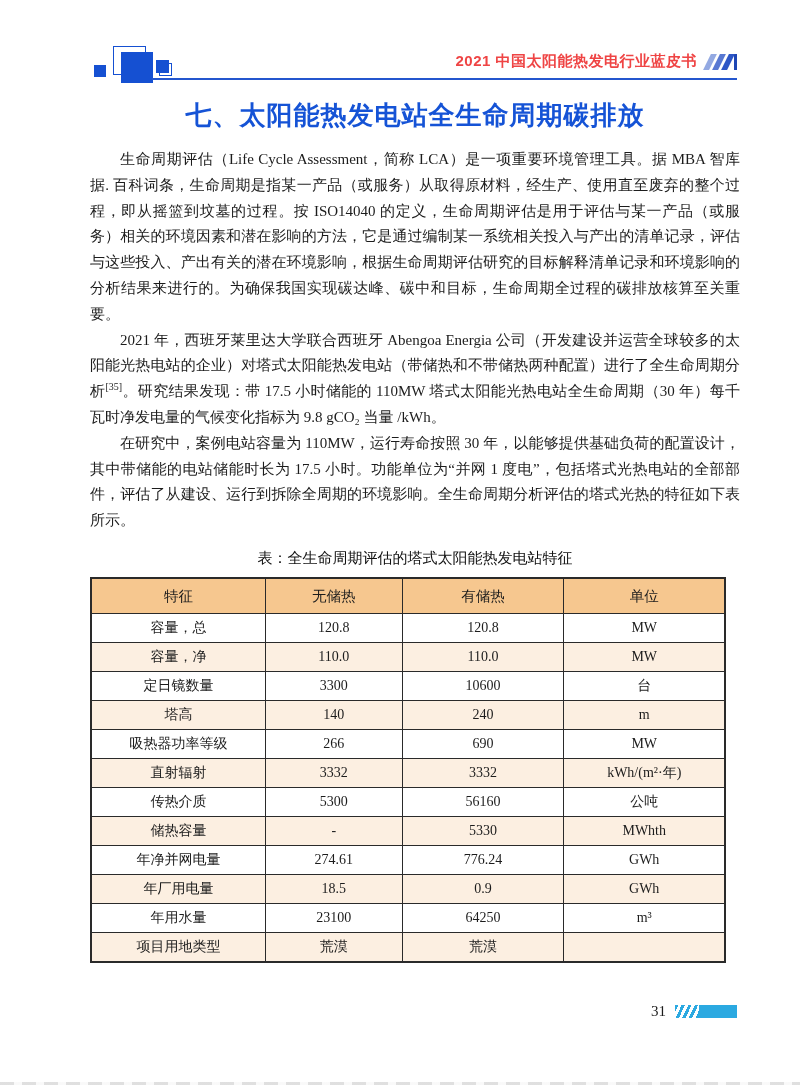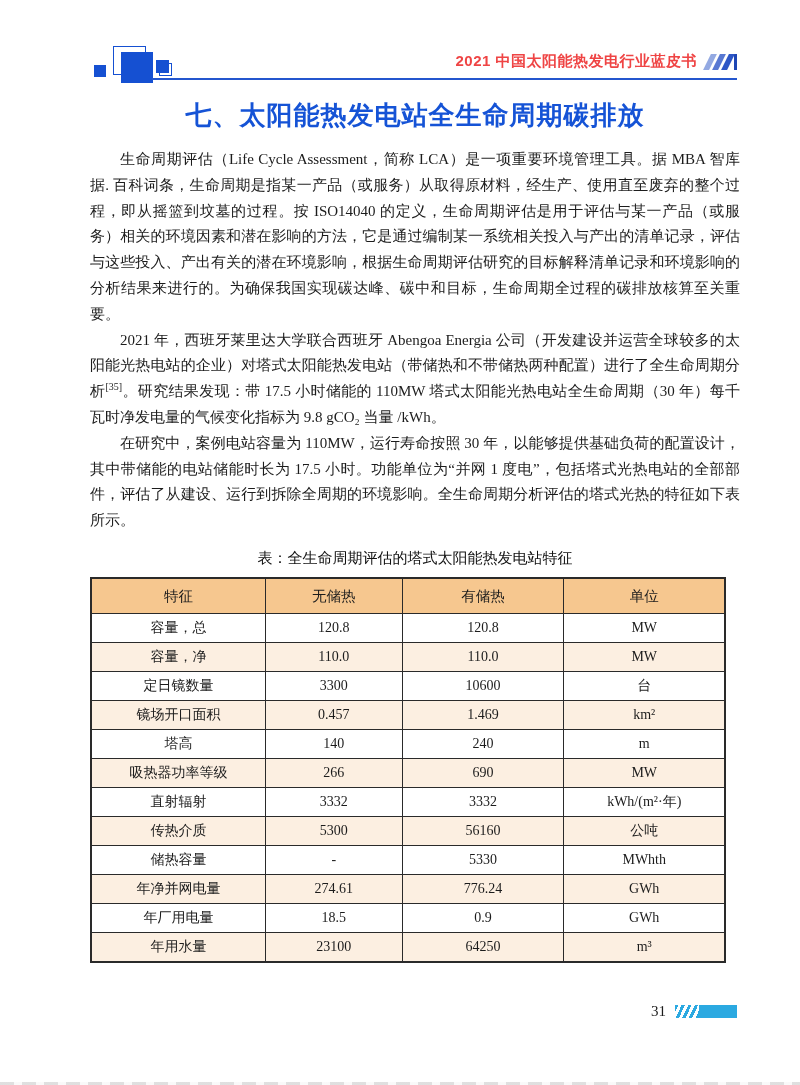--- a/index.html
+++ b/index.html
@@ -169,26 +169,20 @@
           <td>110.0</td>
           <td>MW</td>
         </tr>
         <tr>
           <td>定日镜数量</td>
           <td>3300</td>
           <td>10600</td>
           <td>台</td>
         </tr>
         <tr>
-          <td>镜场开口面积</td>
-          <td>0.457</td>
-          <td>1.469</td>
-          <td>km²</td>
-        </tr>
-        <tr>
           <td>塔高</td>
           <td>140</td>
           <td>240</td>
           <td>m</td>
         </tr>
         <tr>
           <td>吸热器功率等级</td>
           <td>266</td>
           <td>690</td>
           <td>MW</td>
@@ -221,20 +215,26 @@
           <td>年厂用电量</td>
           <td>18.5</td>
           <td>0.9</td>
           <td>GWh</td>
         </tr>
         <tr>
           <td>年用水量</td>
           <td>23100</td>
           <td>64250</td>
           <td>m³</td>
+        </tr>
+        <tr>
+          <td>项目用地类型</td>
+          <td>荒漠</td>
+          <td>荒漠</td>
+          <td></td>
         </tr>
       </tbody>
     </table>
   </div>
 
   <div class="footer">
     <span class="page-number">31</span>
     <span class="footer-bar">
       <span class="stripes"></span>
       <span class="solid"></span>

